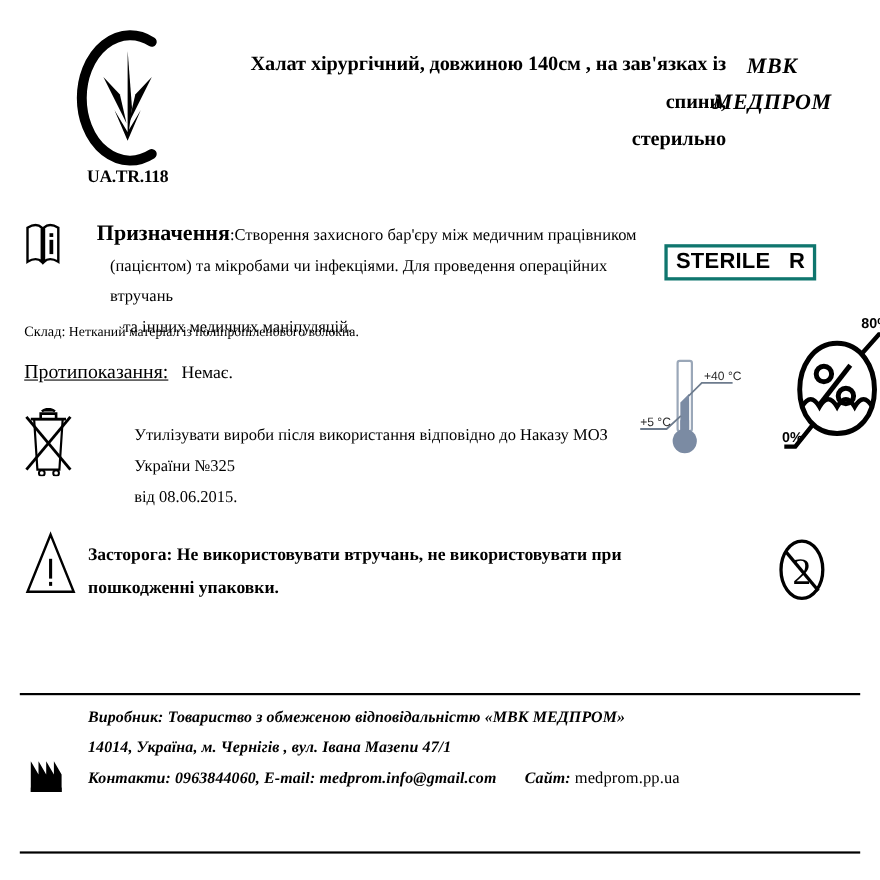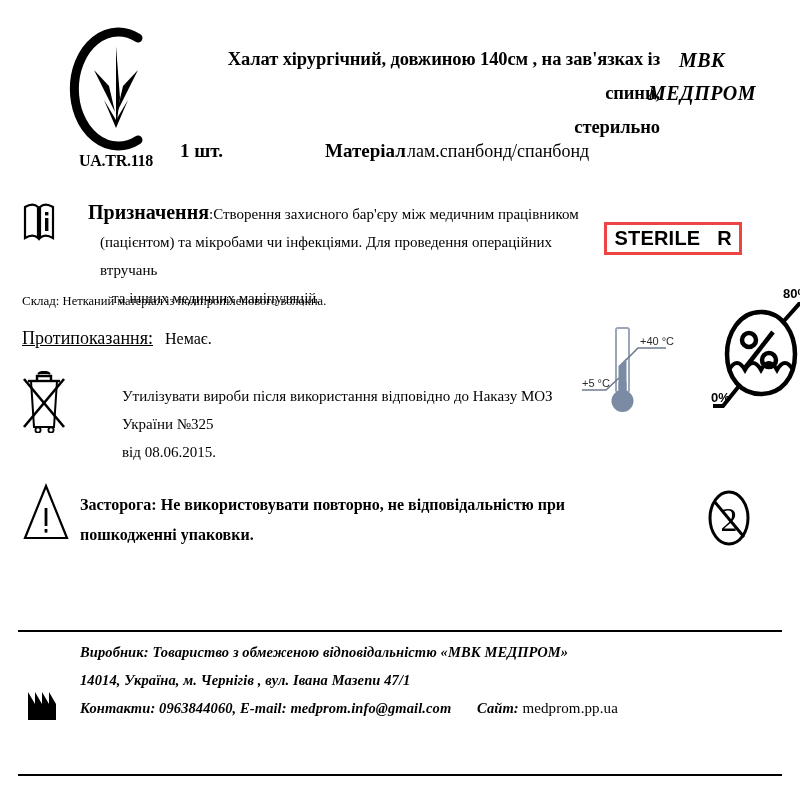--- a/index.html
+++ b/index.html
@@ -124,21 +124,21 @@
     font-size: 20px;
   }
   .purpose-line.indent { padding-left: 12px; }
   .purpose-line.indent2 { padding-left: 24px; }
 
   
   .sterile-box {
     position: absolute;
     right: 58px;
     top: 222px;
-    border: 3px solid #ef4444;
+    border: 3px solid #0f766e;
     display: flex;
     align-items: center;
     background: #fff;
   }
   .sterile-box .cell {
     font-family: "Liberation Sans", sans-serif;
     font-weight: bold;
     font-size: 20px;
     padding: 3px 7px 4px 7px;
     line-height: 20px;
@@ -307,25 +307,20 @@
     <div class="title-block">
       <div class="title-line">Халат хірургічний,  довжиною 140см , на зав'язках із спини,</div>
       <div class="title-line">стерильно</div>
     </div>
 
     <div class="brand">
       <div>МВК</div>
       <div>МЕДПРОМ</div>
     </div>
 
-    <div class="qty-row">
-      <span class="qty">1 шт.</span>
-      <span class="material-label">Матеріал</span>
-      <span class="material-value">лам.спанбонд/спанбонд</span>
-    </div>
   </div>
 
   <div class="purpose-icon">
     <svg width="34" height="40" viewBox="0 0 34 40" aria-hidden="true">
       <path d="M3 4 C8 1 13 1 16 4 L16 35 C13 32 8 32 3 35 Z" fill="none" stroke="#000" stroke-width="2.2"></path>
       <path d="M31 4 C26 1 21 1 18 4 L18 35 C21 32 26 32 31 35 Z" fill="none" stroke="#000" stroke-width="2.2"></path>
       <rect x="23" y="9" width="3.4" height="3.4" fill="#000"></rect>
       <rect x="23" y="15" width="3.4" height="13" fill="#000"></rect>
     </svg>
   </div>
@@ -415,21 +410,21 @@
     <svg width="48" height="60" viewBox="0 0 48 60" aria-hidden="true">
       <path d="M24 4 L45 56 L3 56 Z" fill="none" stroke="#000" stroke-width="2.2"></path>
       <rect x="22.6" y="26" width="2.8" height="18" fill="#000"></rect>
       <rect x="22.6" y="47" width="2.8" height="3.6" fill="#000"></rect>
     </svg>
   </div>
 
   <div class="warn-block">
     <div class="warn-line">
       <span class="lbl">Засторога:</span>
-      <span>Не використовувати повторно, не відповідальністю при</span>
+      <span>Не використовувати втручань, не використовувати при</span>
     </div>
     <div class="warn-line">пошкодженні упаковки.</div>
   </div>
 
   <div class="single-use">
     <svg width="58" height="62" viewBox="0 0 58 62" aria-hidden="true">
       <ellipse cx="29" cy="31" rx="19" ry="26" fill="none" stroke="#000" stroke-width="3"></ellipse>
       <text x="29" y="44" text-anchor="middle" font-family="Liberation Serif, serif" font-size="34" fill="#000">2</text>
       <path d="M14 14 L44 50" stroke="#000" stroke-width="3"></path>
     </svg>

